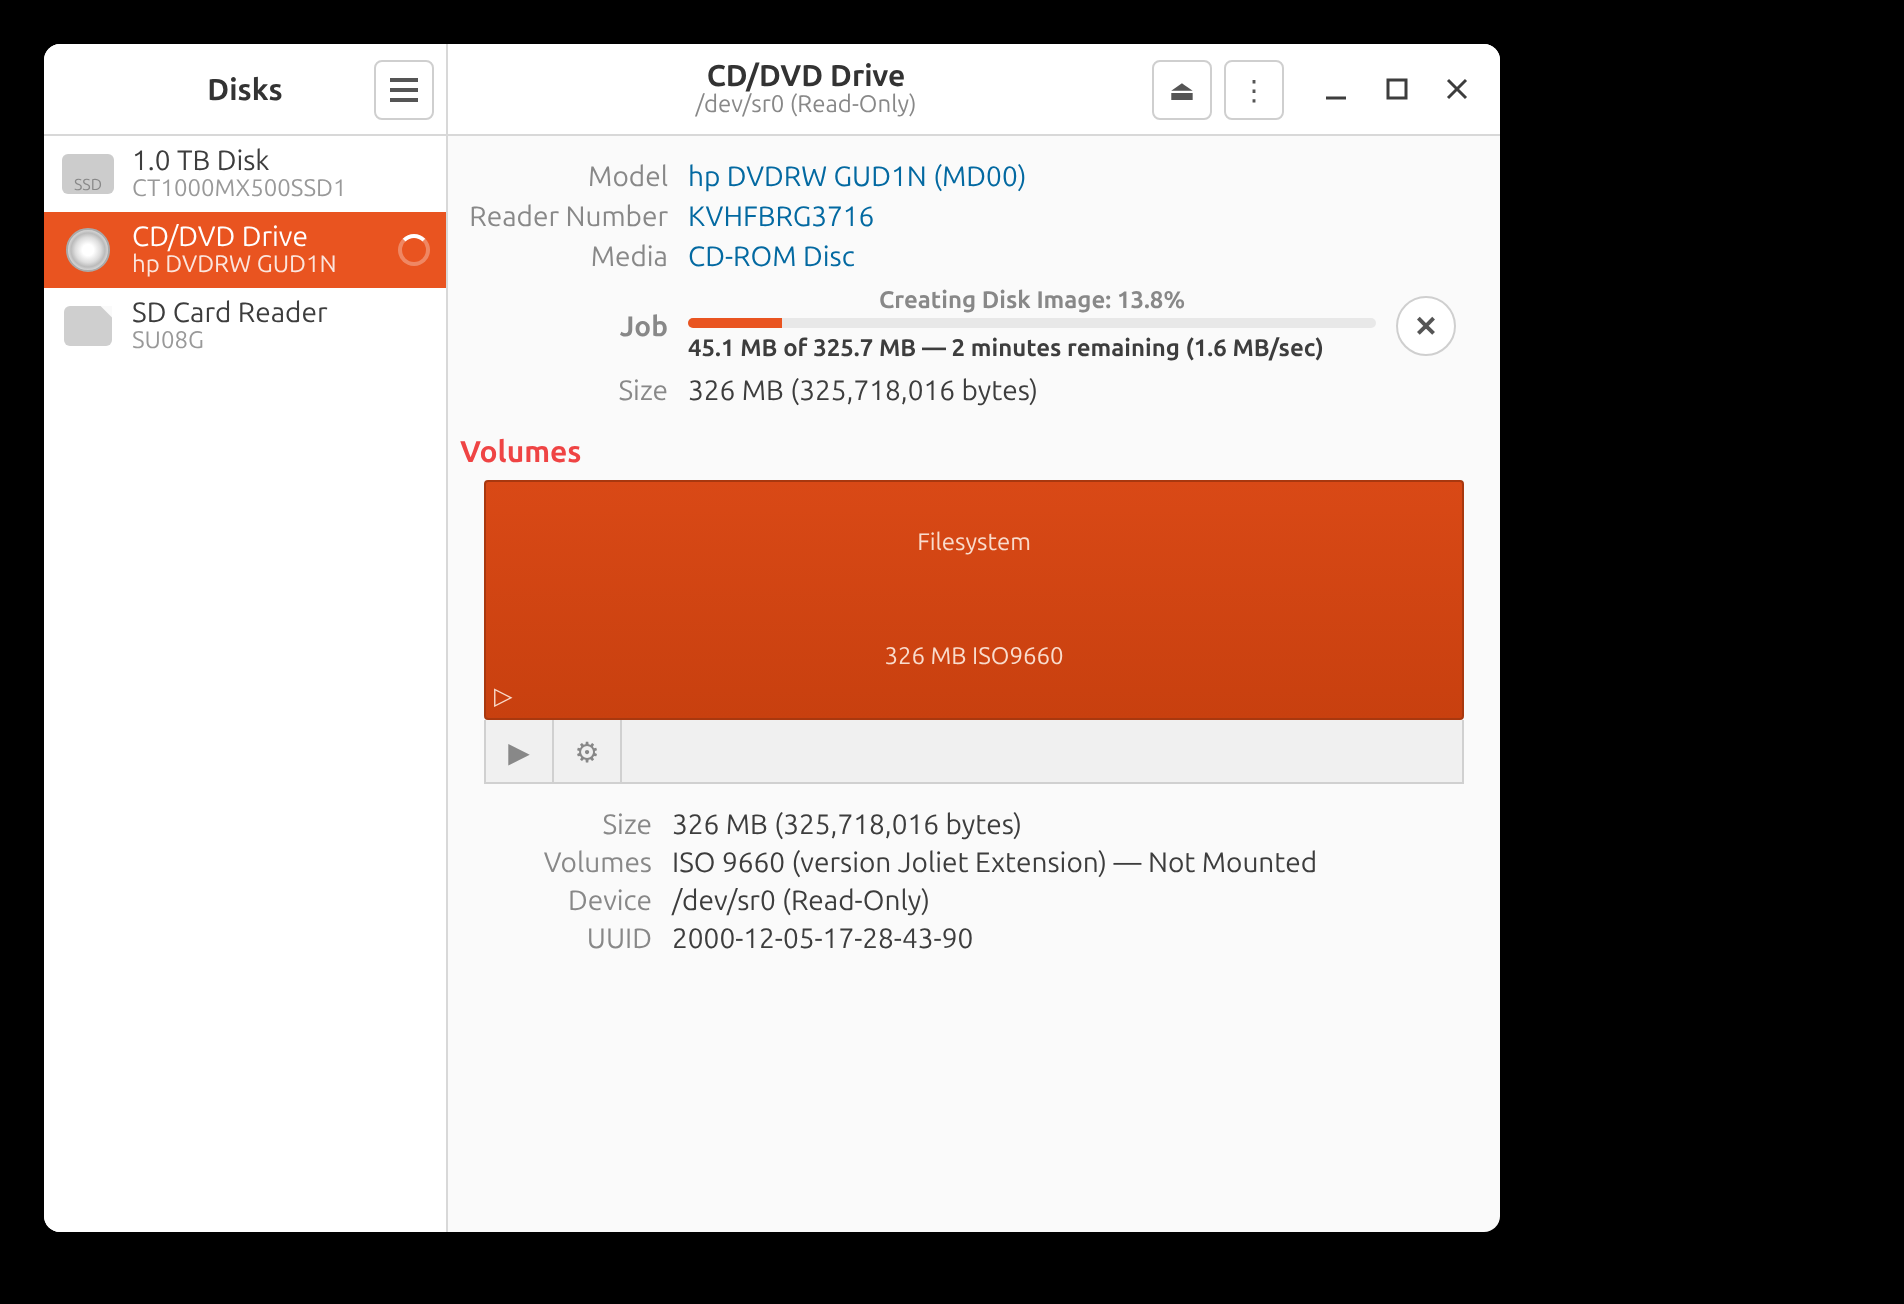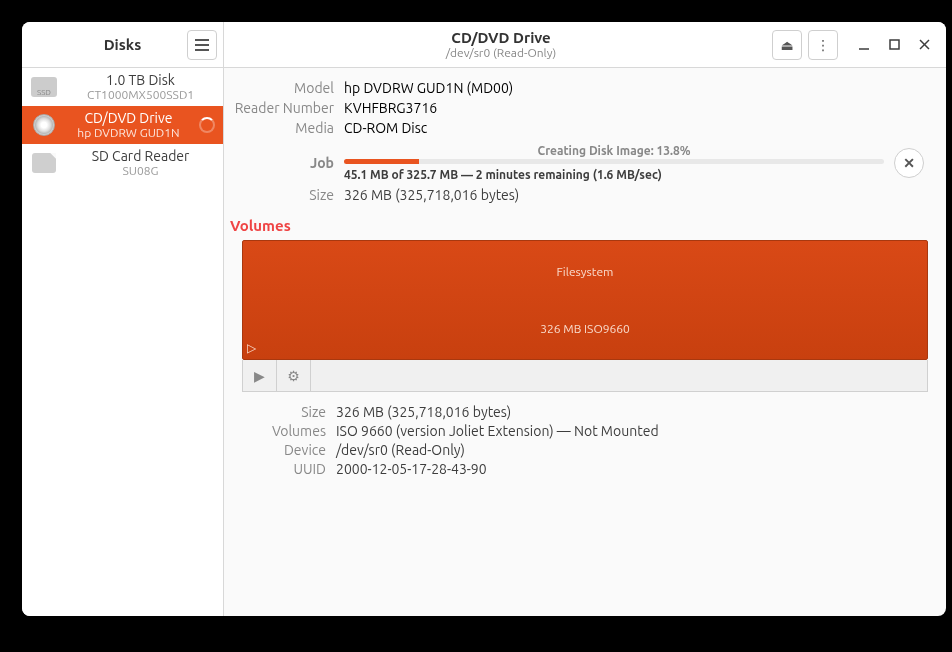--- a/index.html
+++ b/index.html
@@ -9,21 +9,21 @@
   background: #000;
   color: #3d3d3d;
   width: 952px;
   height: 652px;
   overflow: hidden;
 }
 .window {
   position: absolute;
   top: 22px;
   left: 22px;
-  width: 924px;
+  width: 728px;
   height: 594px;
   background: #fafafa;
   border-radius: 8px;
   display: flex;
   flex-direction: column;
   overflow: hidden;
   box-shadow: 0 4px 20px rgba(0,0,0,0.4);
 }
 .headerbar {
   height: 46px;
@@ -127,21 +127,20 @@
 .sidebar-item .icon-holder {
   width: 28px;
   height: 24px;
   display: flex;
   align-items: center;
   justify-content: center;
 }
 .sidebar-item .txt {
   flex: 1;
   line-height: 1.15;
-  text-align: center;
 }
 .sidebar-item .txt .l1 { font-size: 14px; }
 .sidebar-item .txt .l2 { font-size: 12px; opacity: 0.85; }
 .sidebar-item.selected .txt .l2 { color: #ffffff; }
 .sidebar-item:not(.selected) .txt .l2 { color: #888; }
 .spinner {
   width: 16px;
   height: 16px;
   border: 2px solid rgba(255,255,255,0.3);
   border-top-color: #fff;
@@ -158,21 +157,21 @@
   column-gap: 10px;
   row-gap: 4px;
   margin-bottom: 8px;
 }
 .info-grid .label {
   text-align: right;
   color: #888;
   font-size: 14px;
 }
 .info-grid .value {
-  color: #000000;
+  color: #0369a1;
   font-size: 14px;
 }
 .job-row {
   display: grid;
   grid-template-columns: 110px 1fr 34px;
   column-gap: 10px;
   align-items: center;
   margin-bottom: 6px;
   font-weight: bold;
 }

